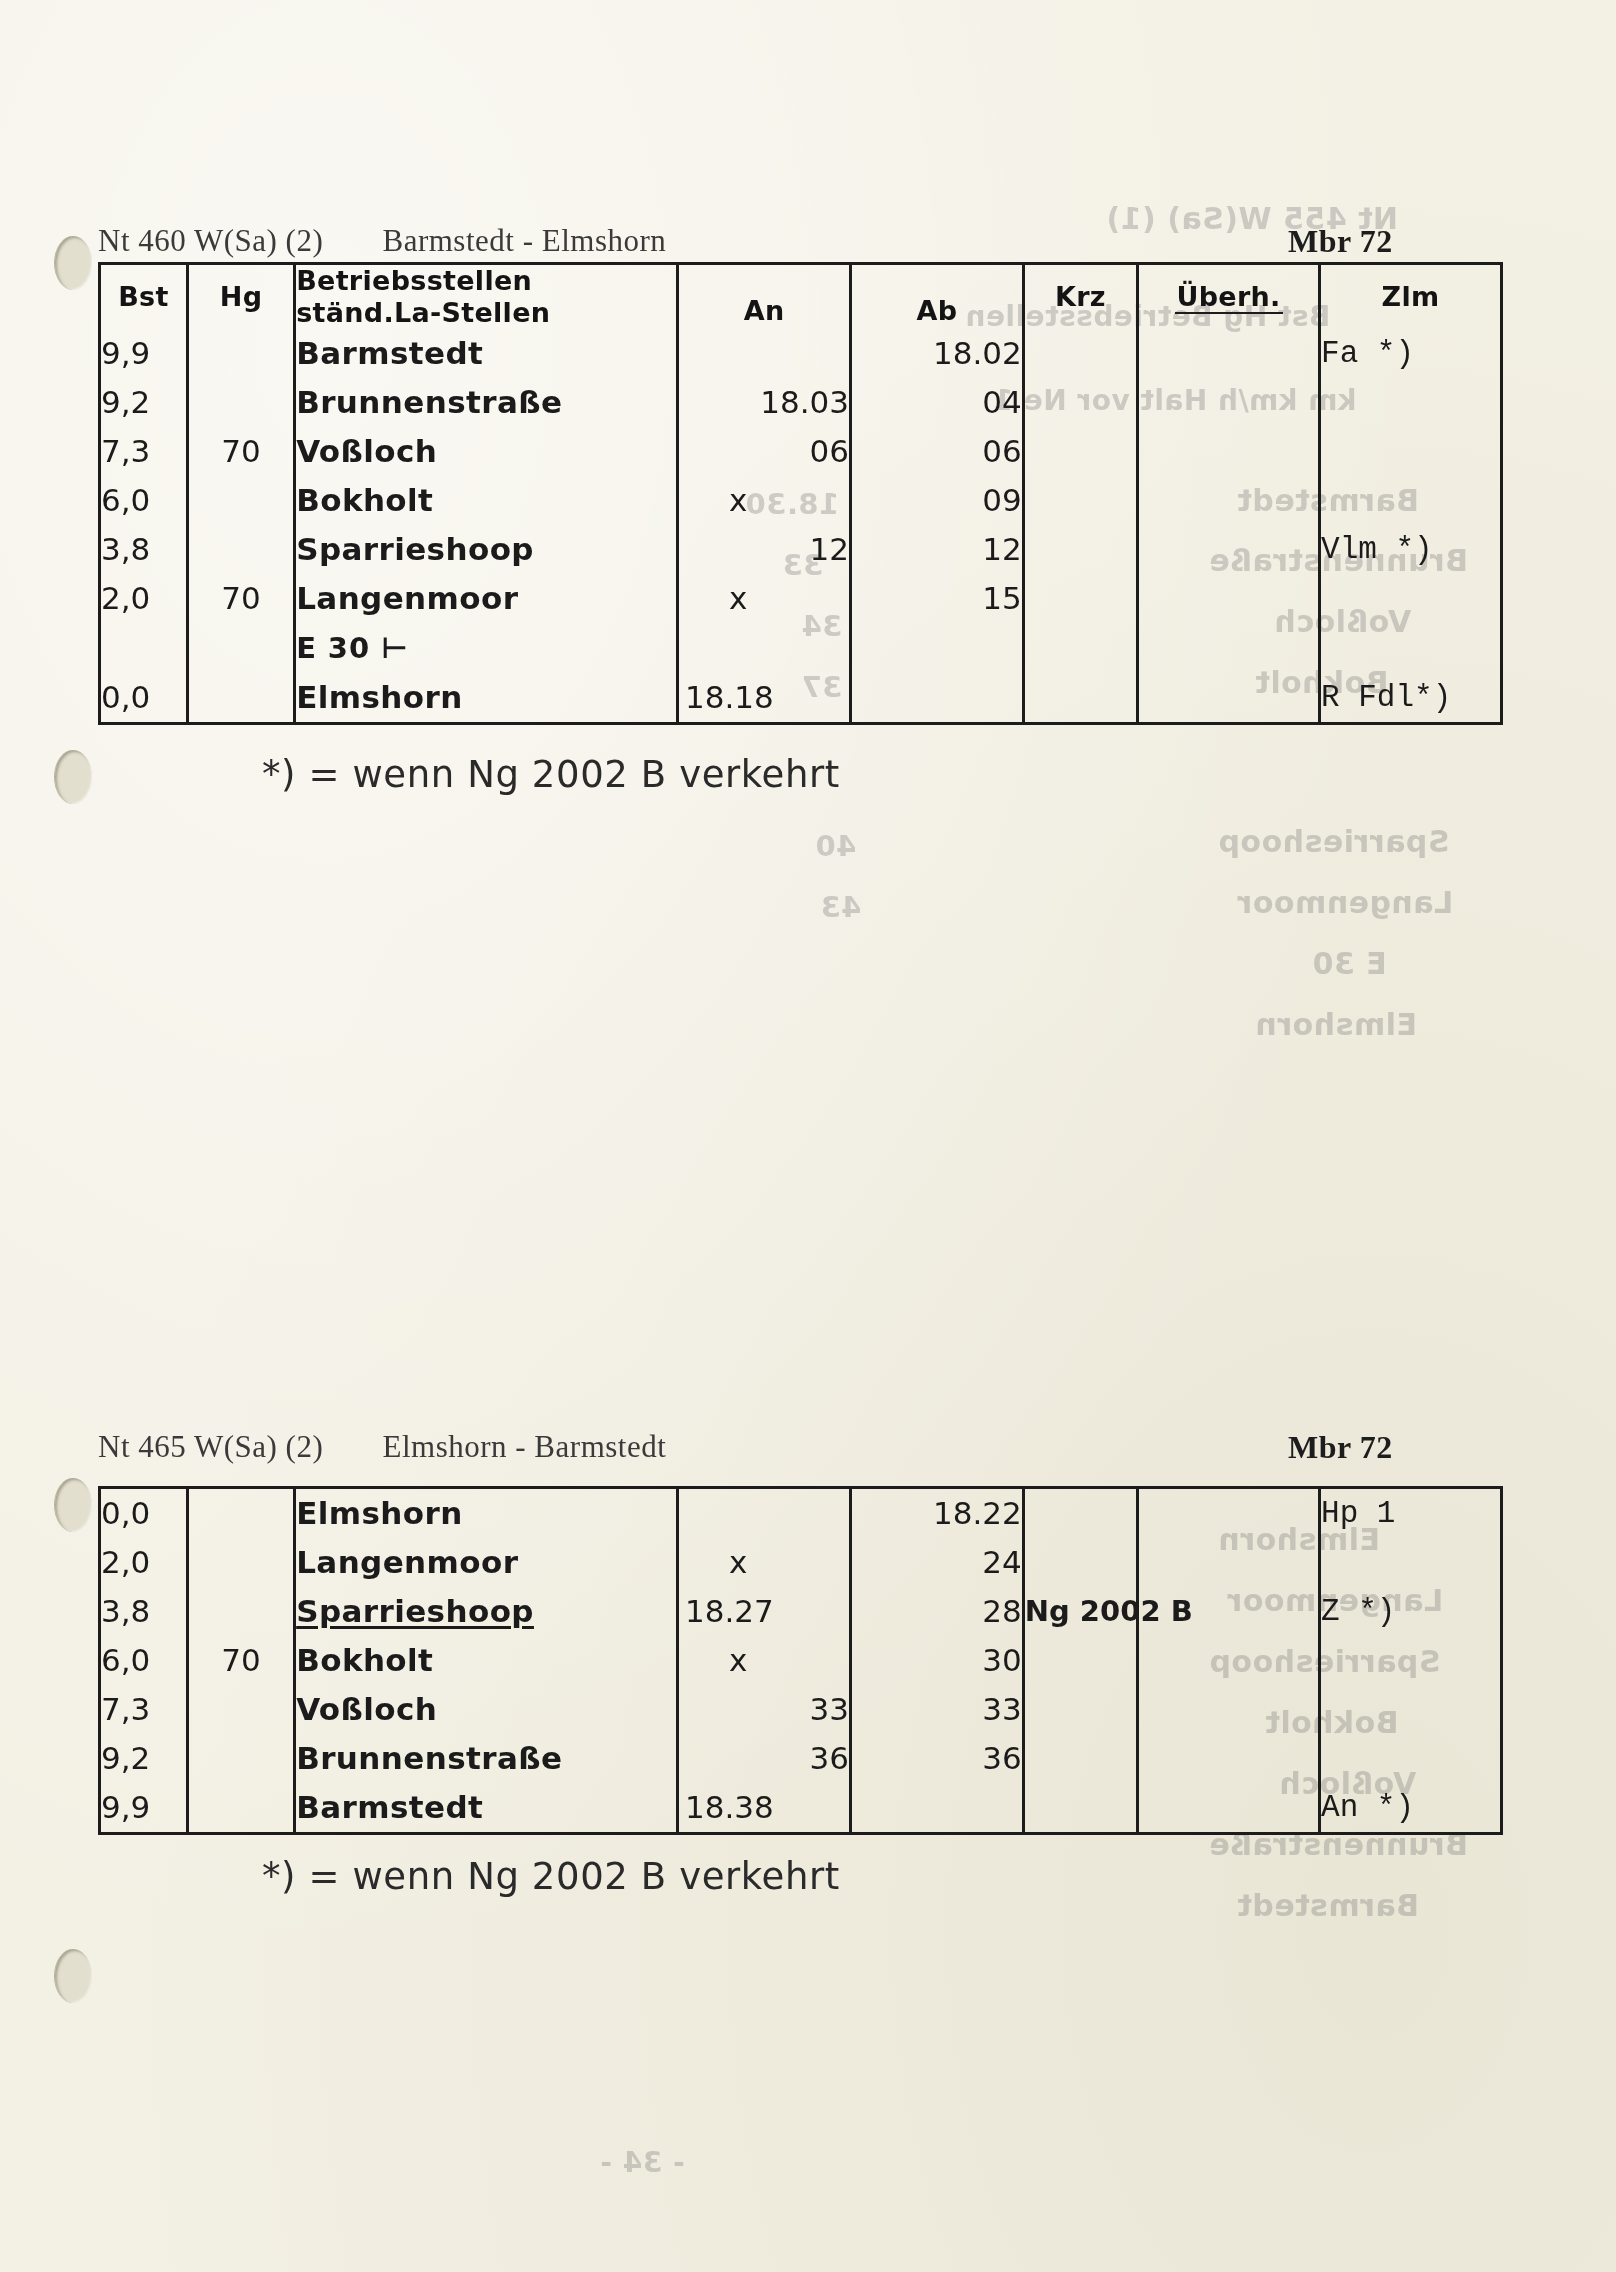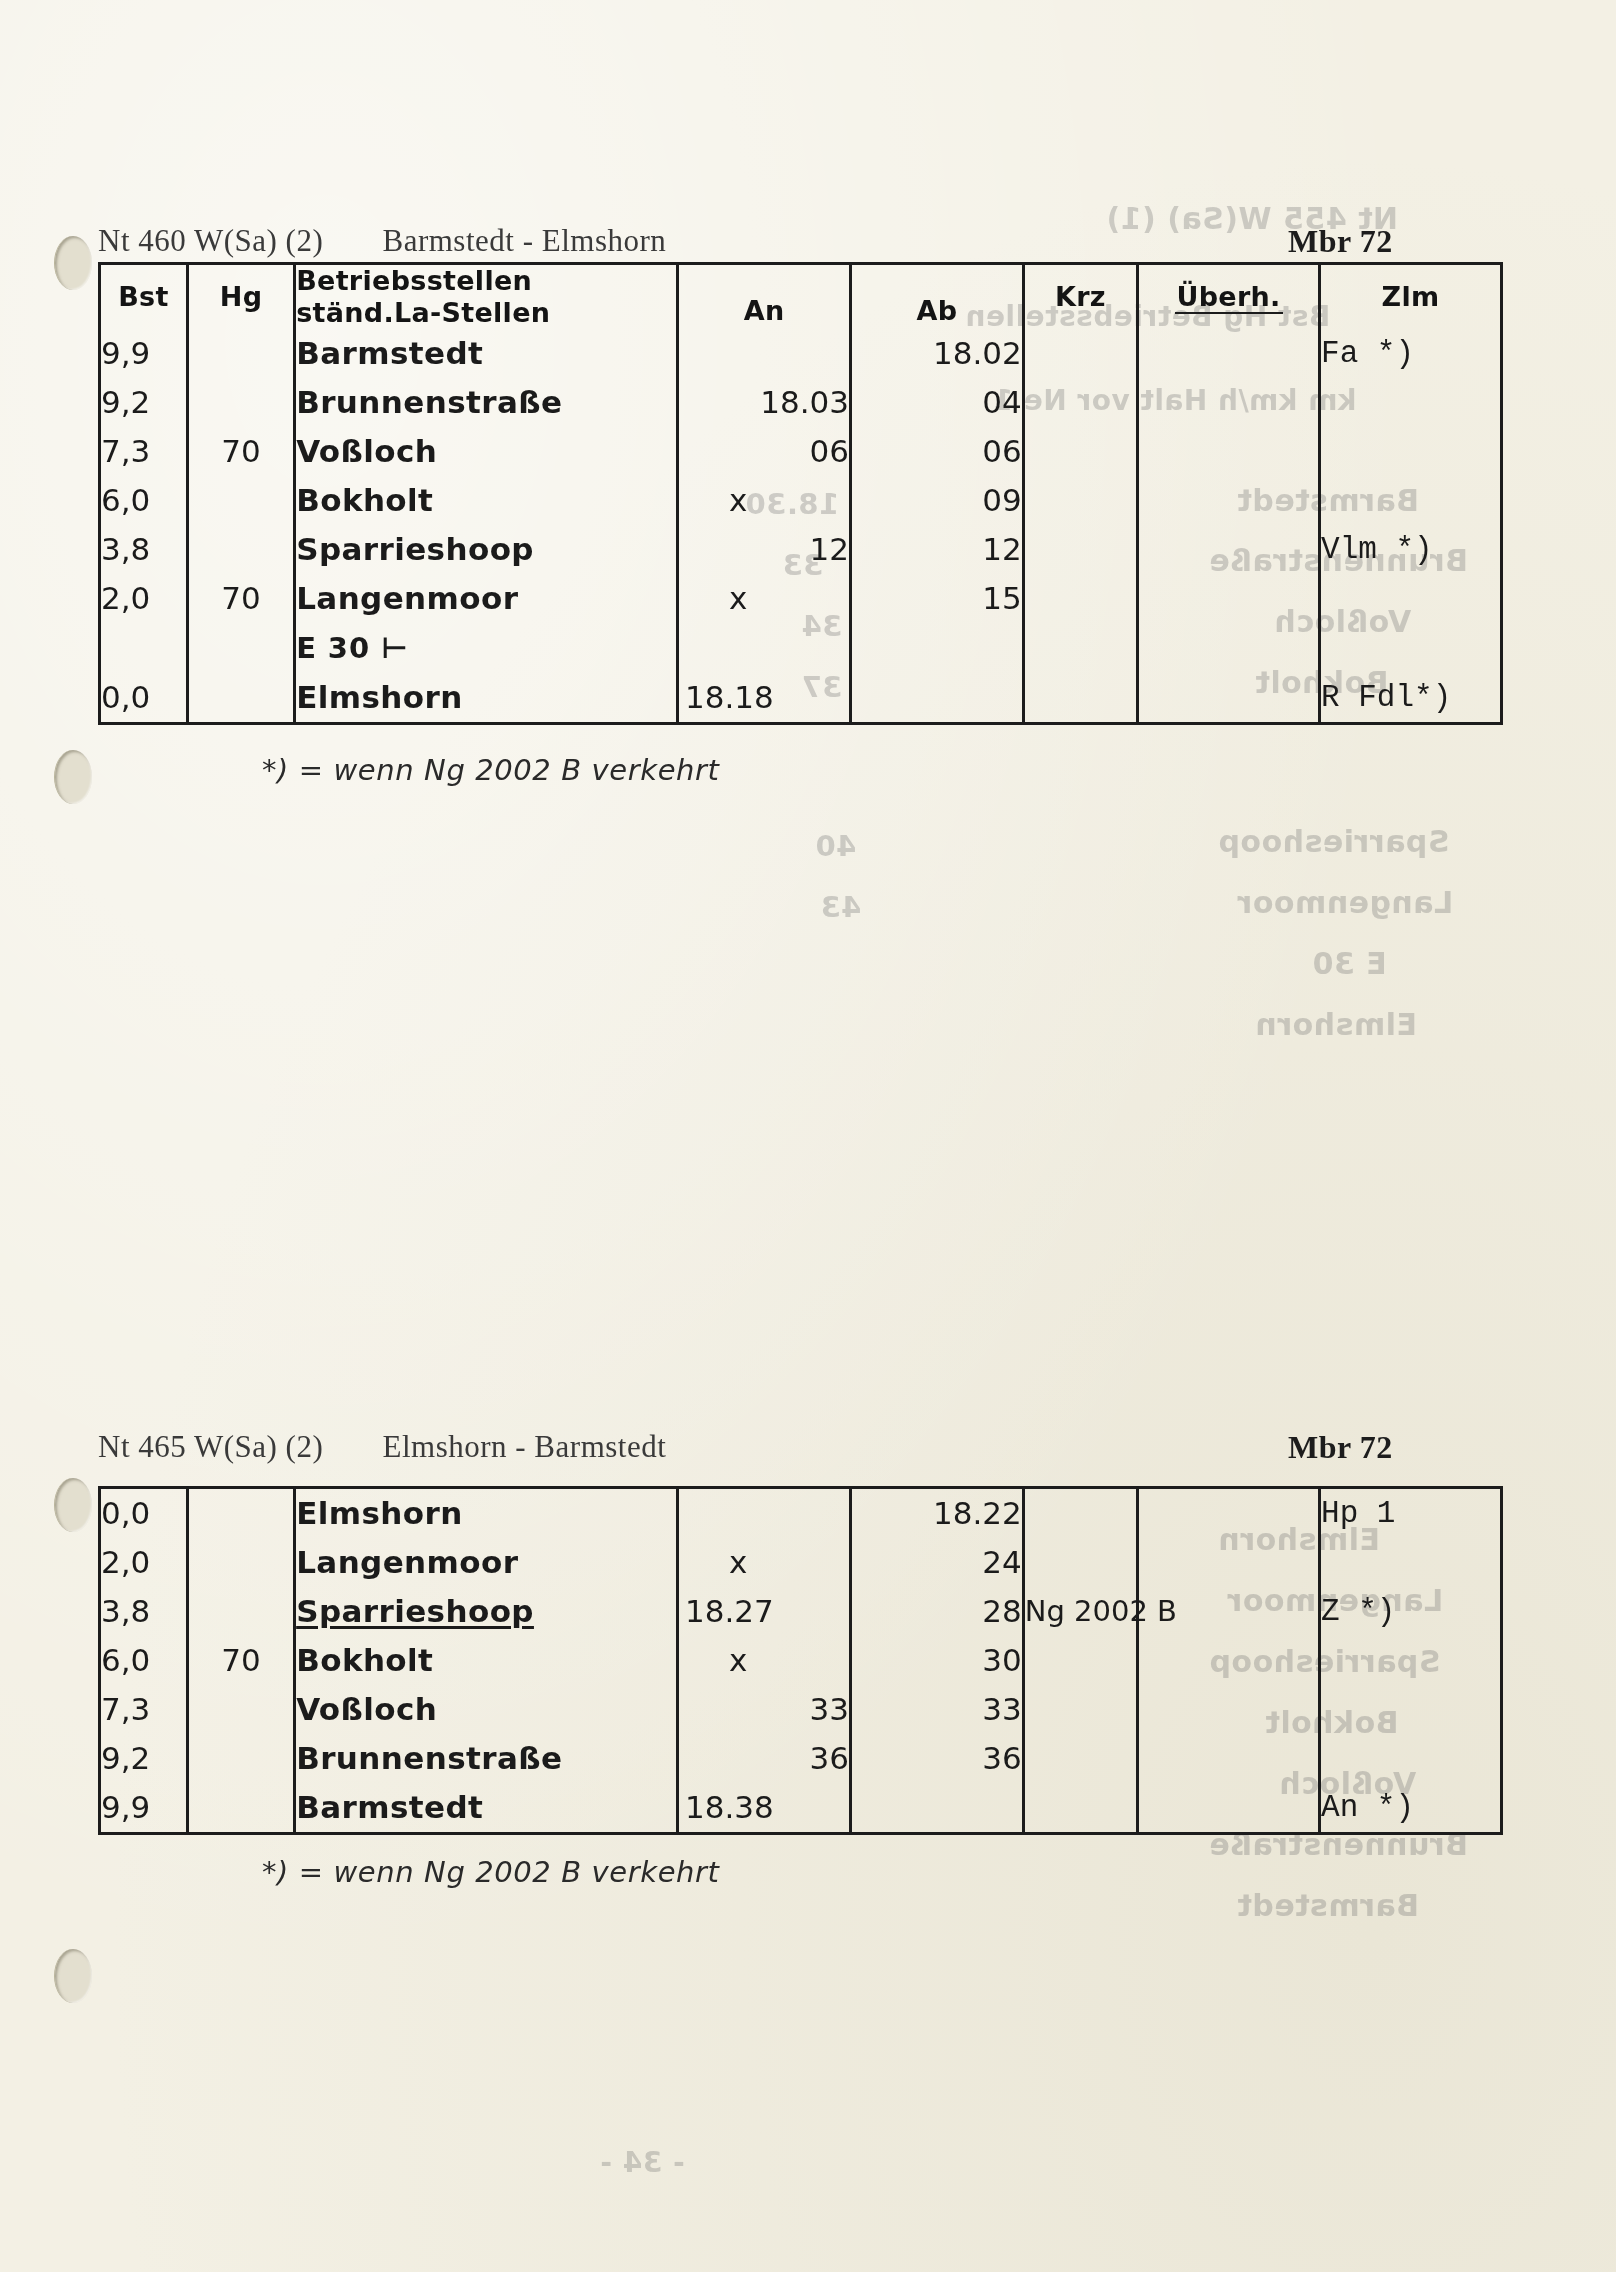--- a/index.html
+++ b/index.html
@@ -103,32 +103,31 @@
     color: #1b1b1b;
     height: 49px;
     line-height: 49px;
     white-space: nowrap;
   }
   .c-km    { text-align: left;  padding-left: 11.2px; font-family: "DejaVu Sans", sans-serif; }
   .c-hg    { text-align: center; }
   .c-name  { text-align: left;  padding-left: 17px; font-weight: bold; letter-spacing: 0.4px; }
   .c-an    { text-align: right; padding-right: 28px; }
   .c-ab    { text-align: right; padding-right: 54px; }
-  .c-krz   { text-align: right;  padding-left: 7.5px; font-weight: normal; }
+  .c-krz   { text-align: right;  padding-left: 7.5px; font-weight: bold; }
   .c-ueb   { text-align: center; }
   .c-zlm   { text-align: left;  padding-left: 11.2px; font-family: Liberation Mono, monospace; }
 
   .underline-name { text-decoration: underline; text-underline-offset: 3.7px; }
 
   .footnote {
-    font-size: 29px;
+    font-size: 37px;
     color: #2a2a2a;
     letter-spacing: 0.6px;
     white-space: nowrap;
-    font-style: italic;
   }
 
   .pagenum {
     position: absolute;
     width: 100%;
     text-align: center;
     font-size: 34px;
     color: #2b2b2b;
     letter-spacing: 9.4px;
   }

